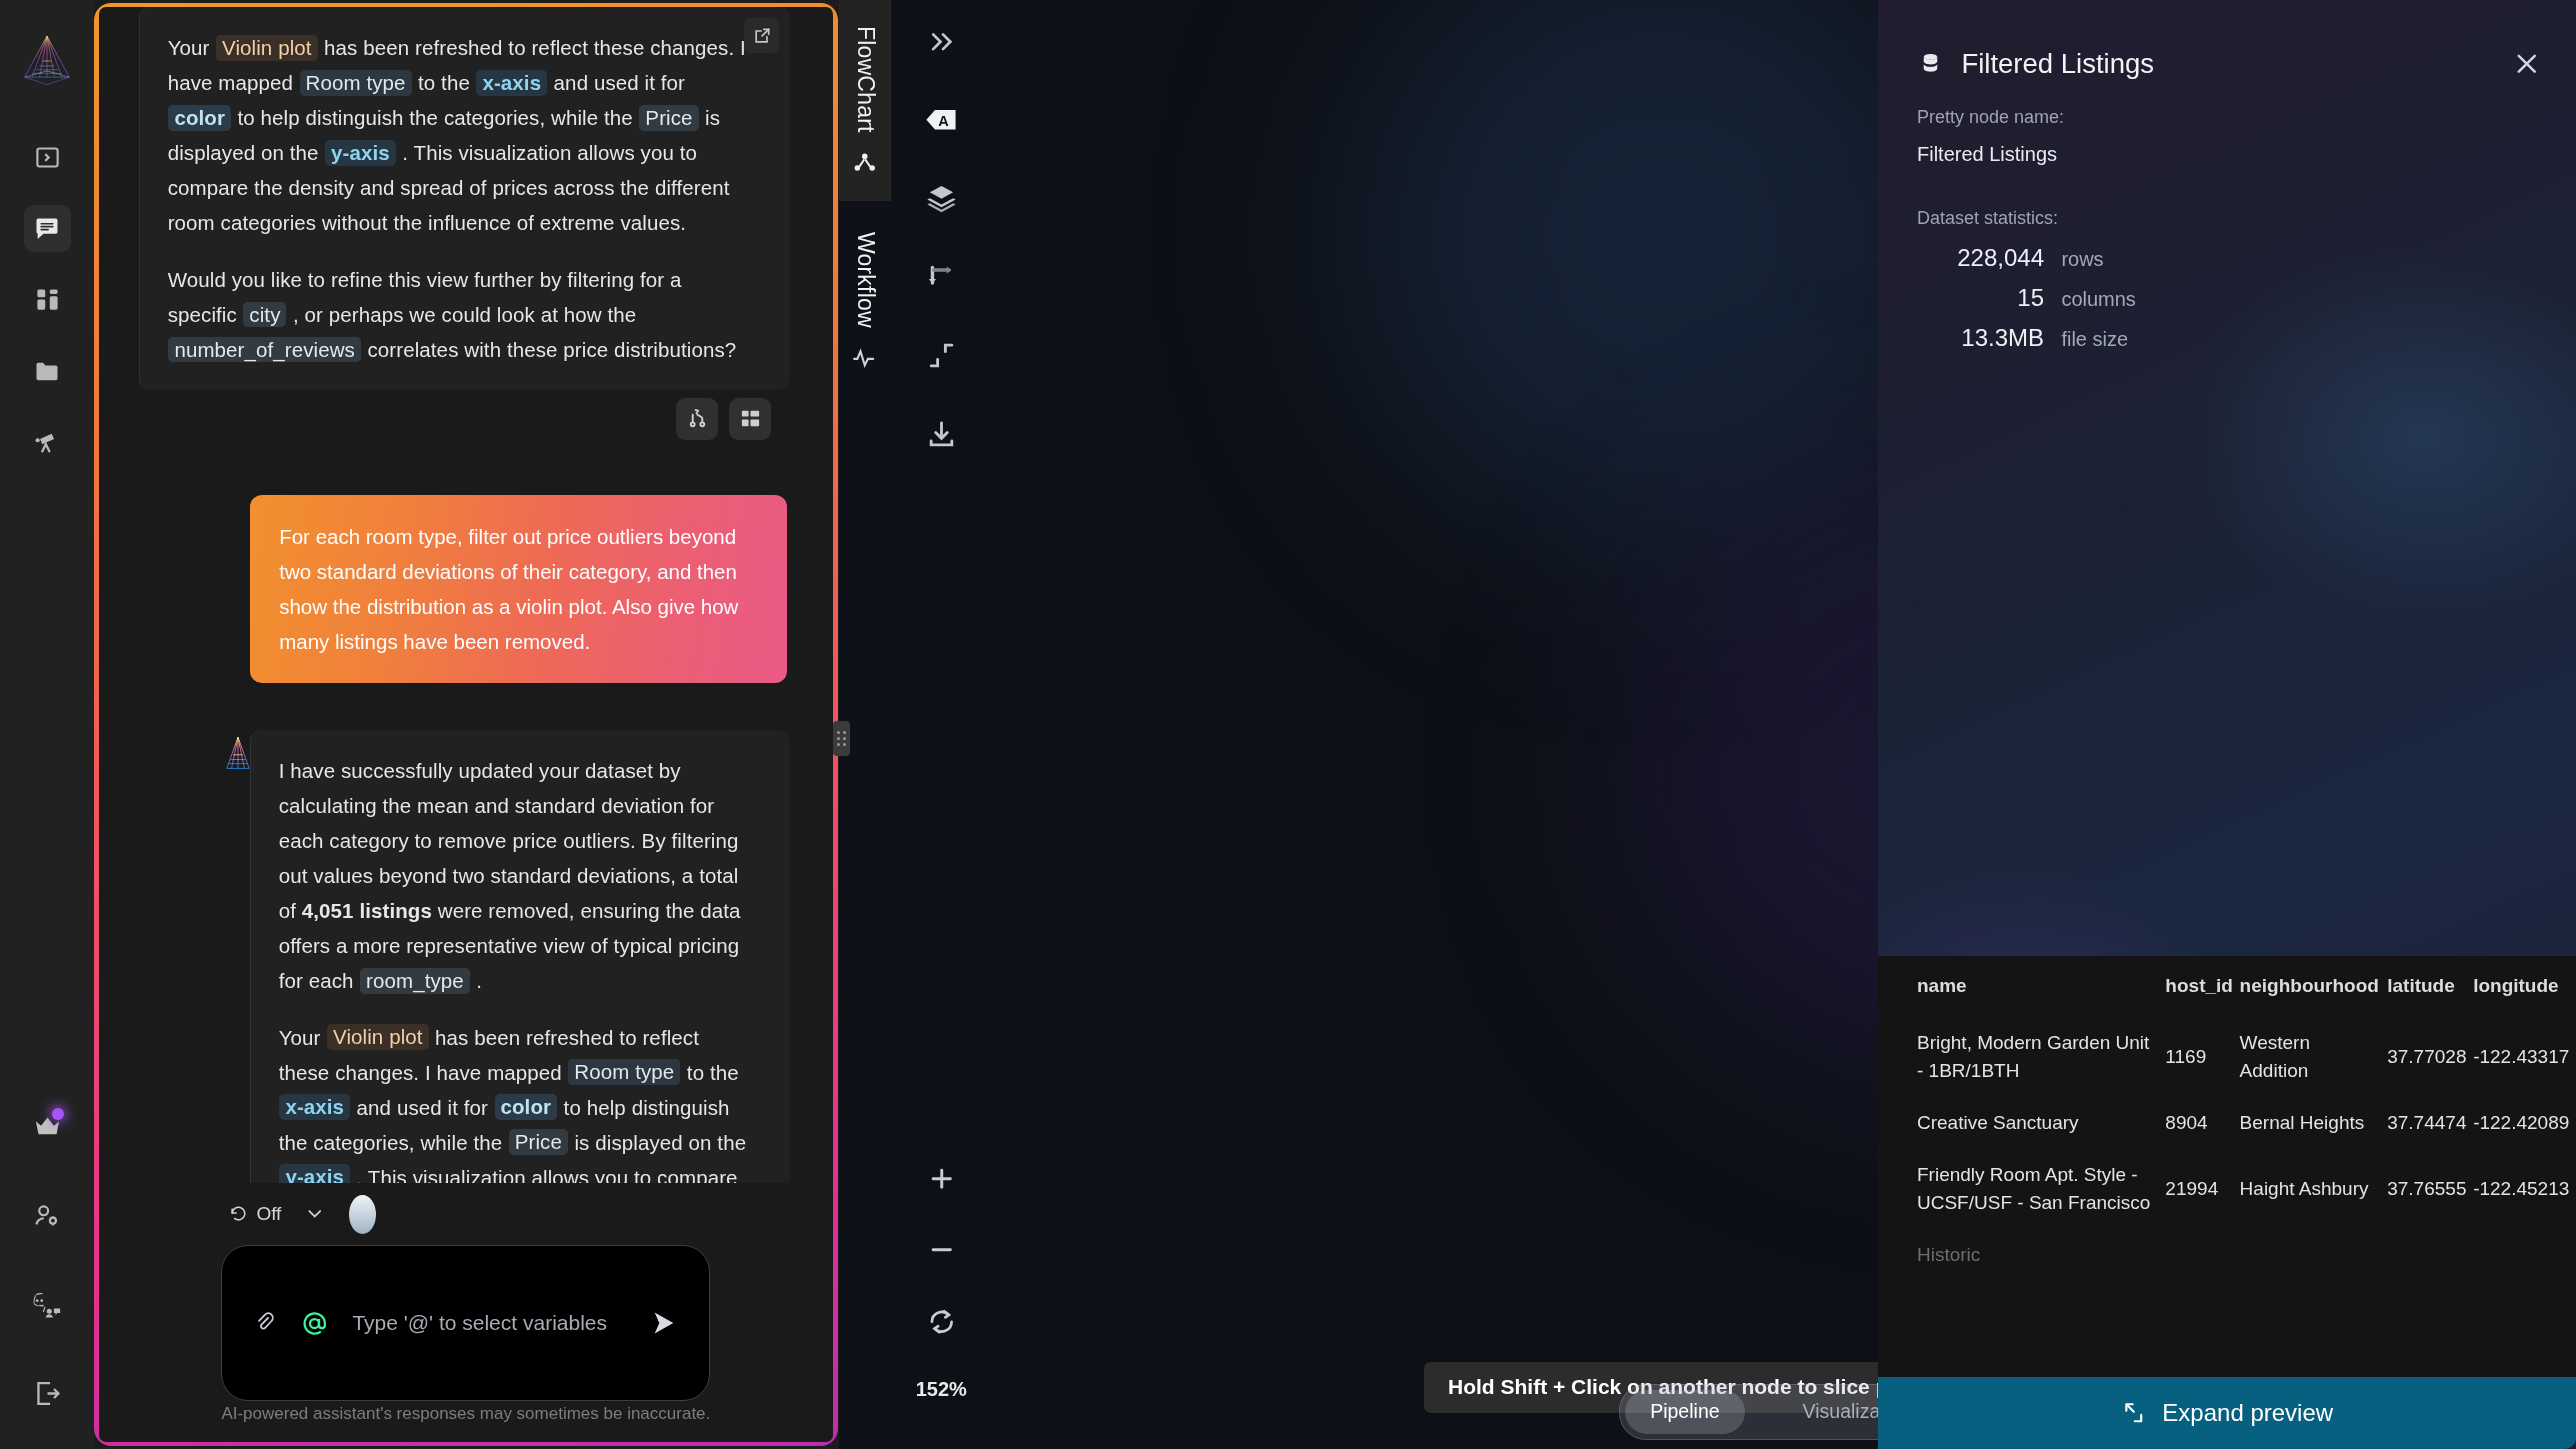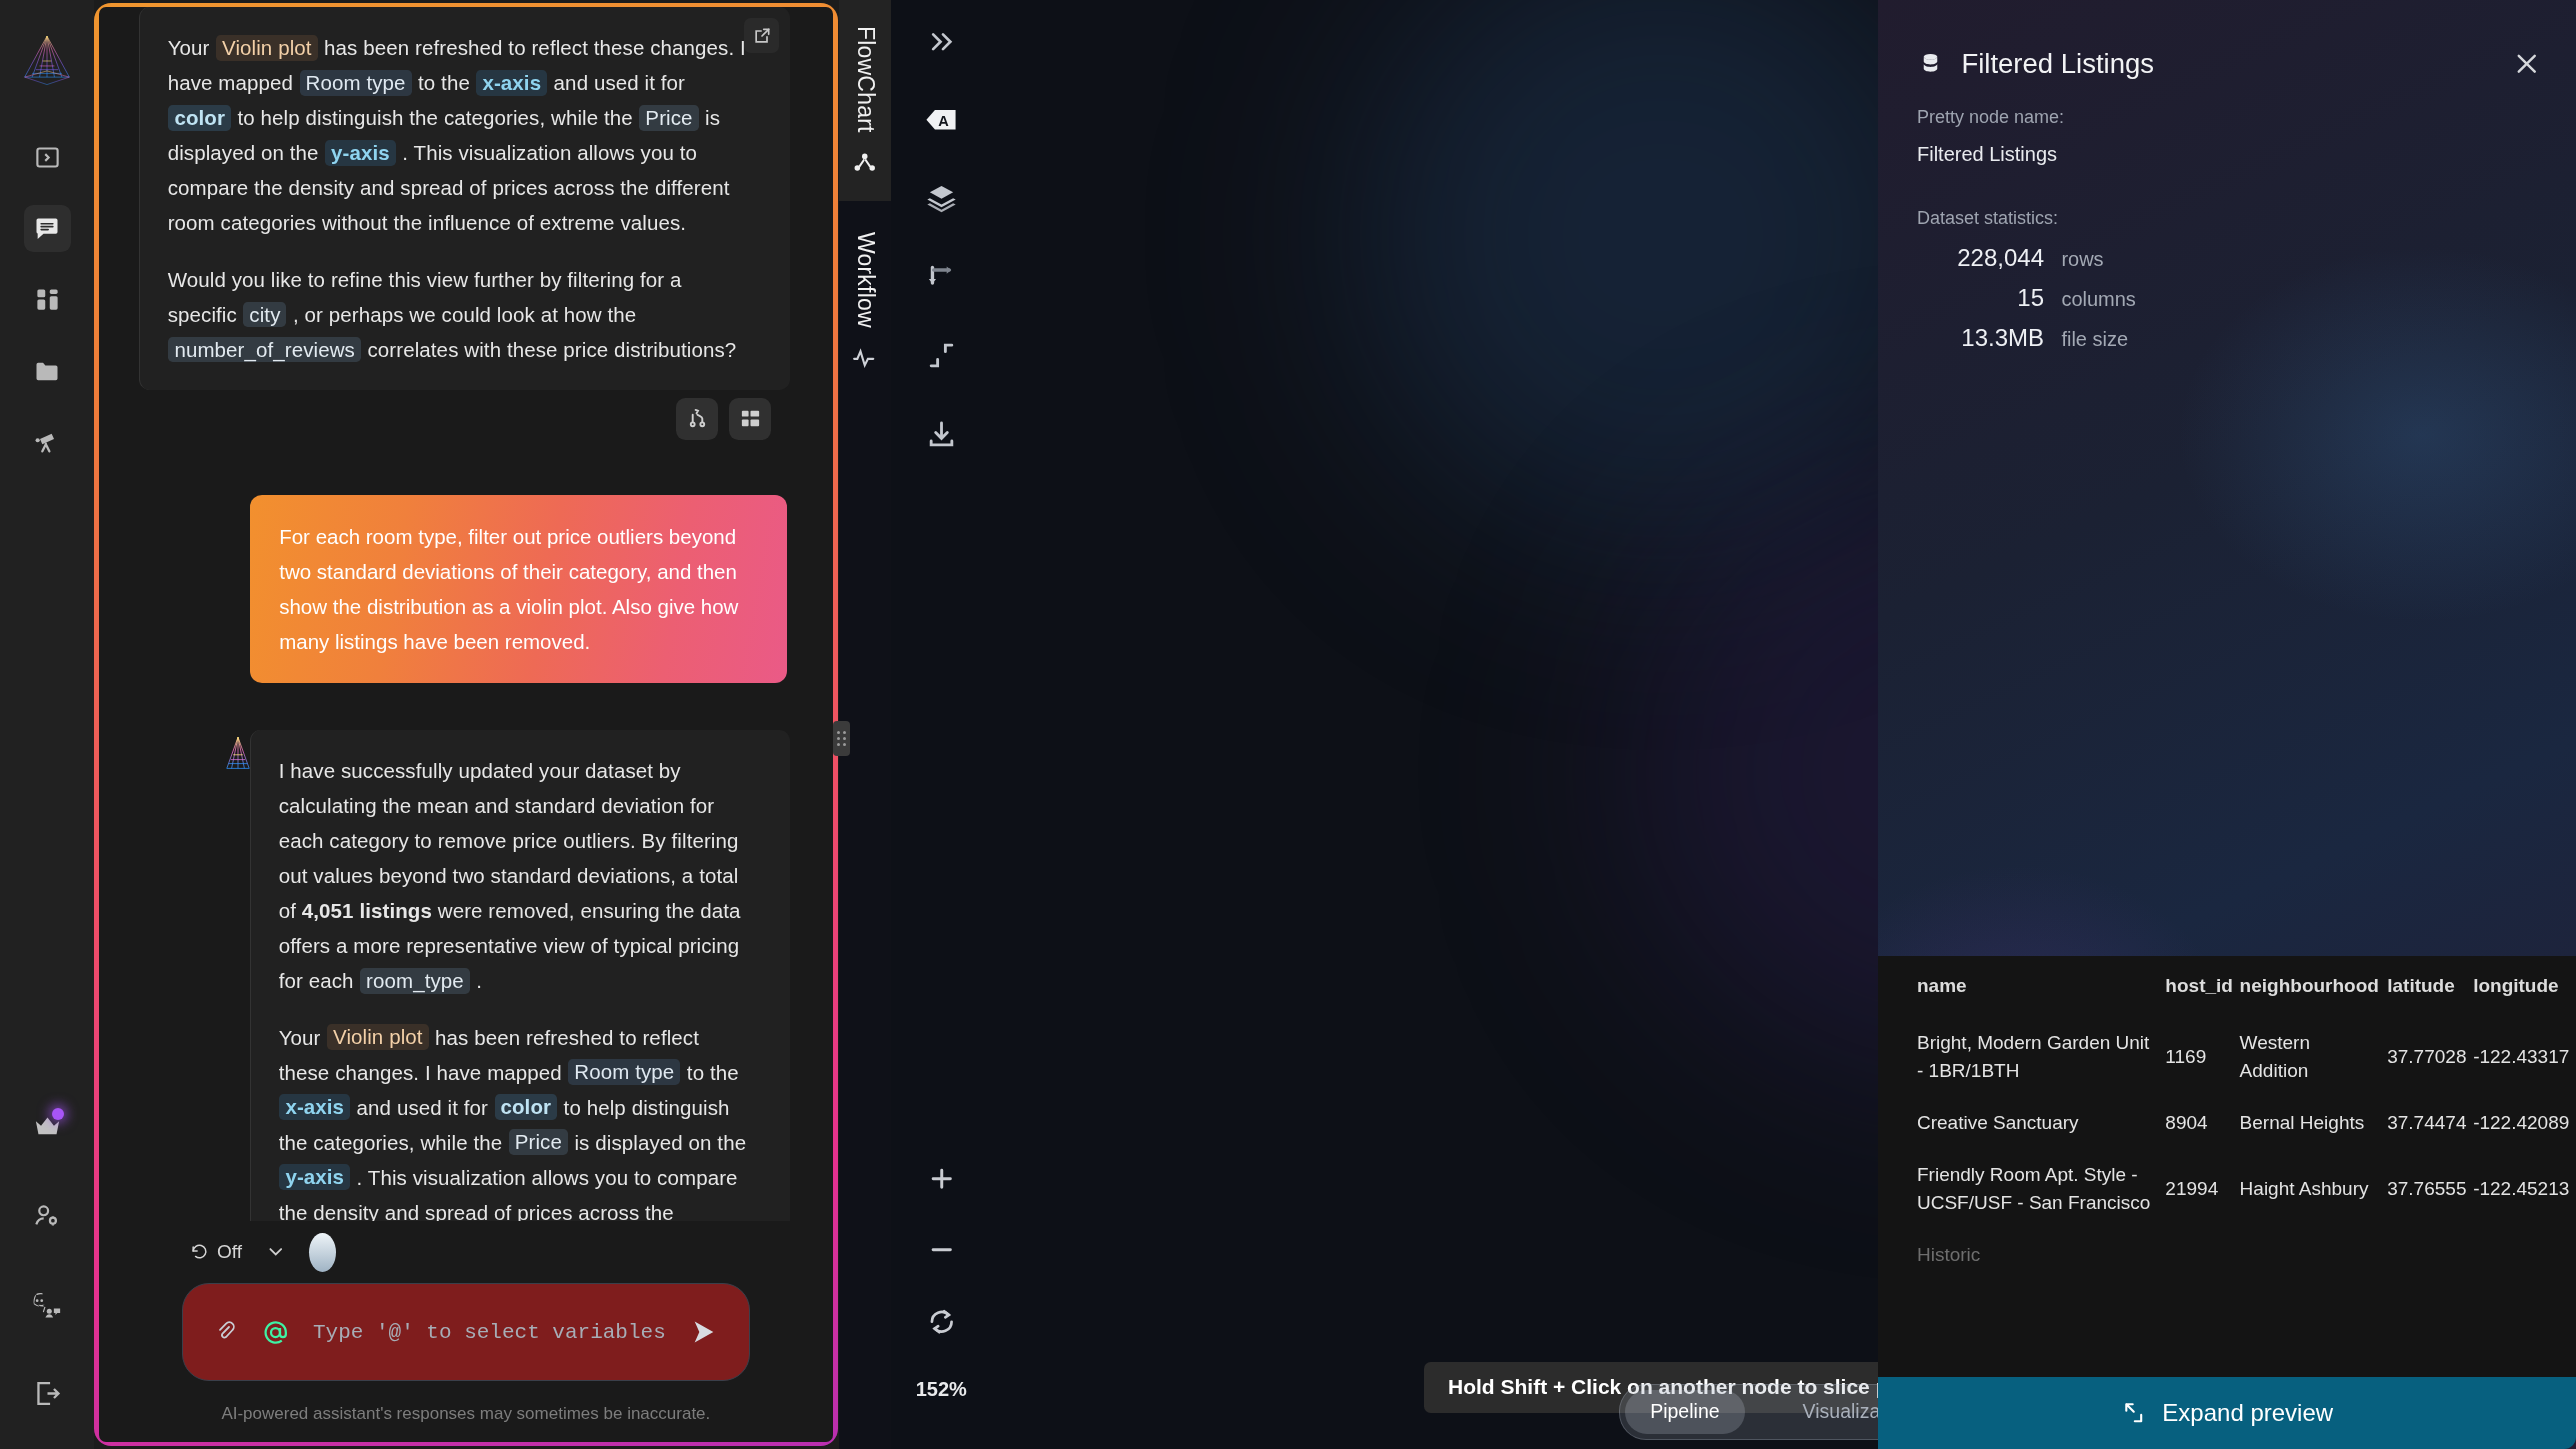--- a/index.html
+++ b/index.html
@@ -58,24 +58,24 @@
   .ava { position:absolute; left:-32px; top:4px; width:40px; height:40px; }
   .msg-assistant2 { position:relative; margin:47px 43px 0 151px; }
 
   
   #composer { padding:0 46px 17.4px 46px; }
   .comp-top { display:flex; align-items:center; gap:23px; height:62px; padding-left:8px; }
   .off-wrap { display:flex; align-items:center; gap:8px; color:#d6d6d6; font-size:19px; }
   .chev { color:#cfcfcf; }
   .mini-ava { width:27px; height:39px; border-radius:50%;
       background:linear-gradient(180deg,#eef4f8,#9fb3c4); }
-  .inp-box { height:98px; background:#7f1d1d; border:0.7px solid #3a3f4a; border-radius:27px;
-             display:flex; align-items:center; padding:0 31px; gap:24px;font-family:Liberation Mono, monospace; }
+  .inp-box { height:156px; background:#000000; border:0.7px solid #3a3f4a; border-radius:27px;
+             display:flex; align-items:center; padding:0 31px; gap:24px; }
   .inp-ph { flex:1; color:#a7adb6; font-size:21px; }
-  .disclaimer { text-align:center; color:#7d7d7d; font-size:17px; padding-top:23px; }
+  .disclaimer { text-align:center; color:#7d7d7d; font-size:17px; padding-top:3px; }
 
   
   #vtabs { width:52px; flex:0 0 52px; background:#0f1118; display:flex; flex-direction:column; }
   .vtab { height:201px; display:flex; flex-direction:column; align-items:center; justify-content:center;
           gap:17.4px; color:#f1f1f1; }
   .vtab.active { background:#232323; }
   .vtab span.vlabel { writing-mode:vertical-rl; font-size:23px; letter-spacing:0.2px; }
 
   
   #canvas { position:relative; flex:1; background:#0d1017; overflow:hidden; }

